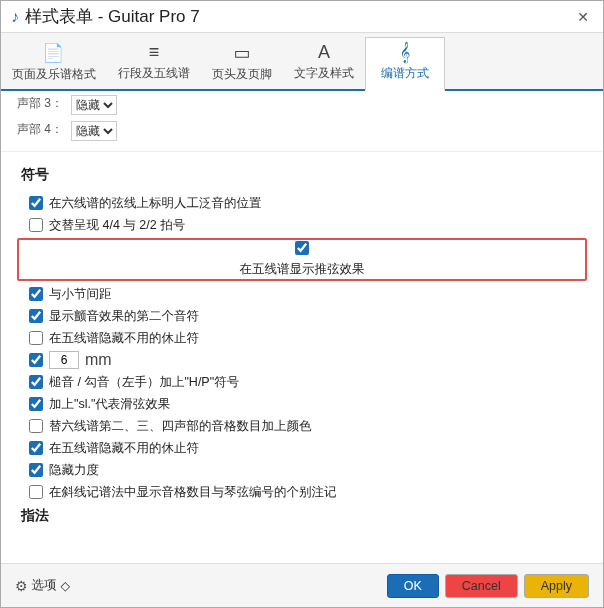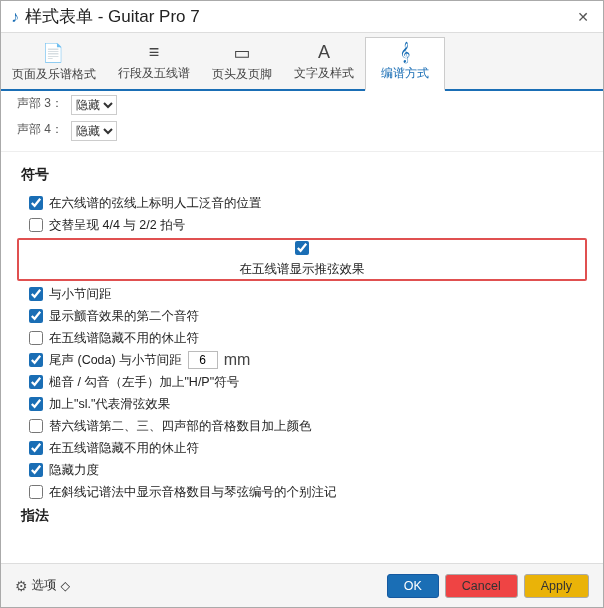--- a/index.html
+++ b/index.html
@@ -285,21 +285,20 @@
     <div class="checkbox-row">
       <input type="checkbox" id="cb5" checked="" style="">
       <label class="checkbox-label" for="cb5">显示颤音效果的第二个音符</label>
     </div>
     <div class="checkbox-row">
       <input type="checkbox" id="cb6" style="">
       <label class="checkbox-label" for="cb6">在五线谱隐藏不用的休止符</label>
     </div>
     <div class="checkbox-row">
       <input type="checkbox" id="cb7" checked="" style="">
-      <label class="checkbox-label" for="cb7">尾声 (Coda) 与小节间距</label>
       <input type="text" class="inline-input" value="6" style="">
       <span class="unit-label">mm</span>
     </div>
     <div class="checkbox-row">
       <input type="checkbox" id="cb8" checked="" style="">
       <label class="checkbox-label" for="cb8">槌音 / 勾音（左手）加上"H/P"符号</label>
     </div>
     <div class="checkbox-row">
       <input type="checkbox" id="cb9" checked="" style="">
       <label class="checkbox-label" for="cb9">加上"sl."代表滑弦效果</label>

